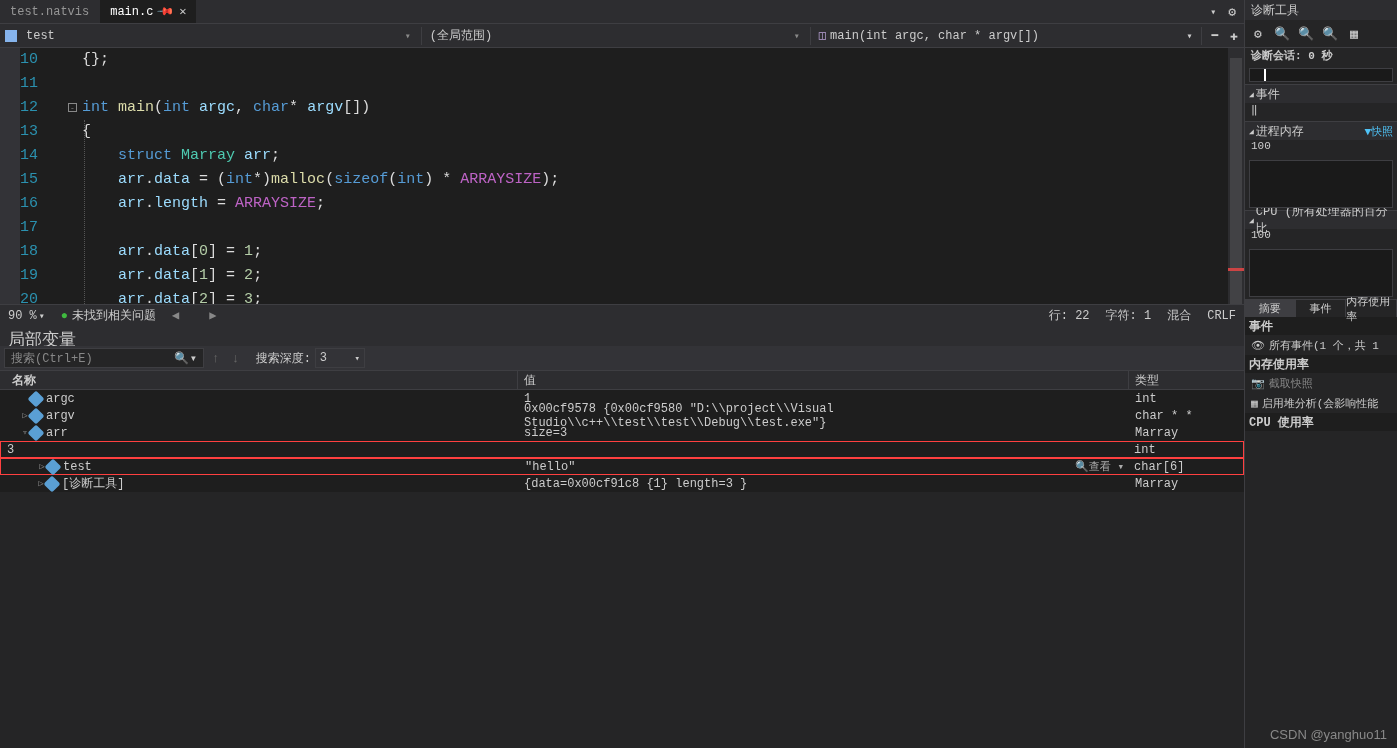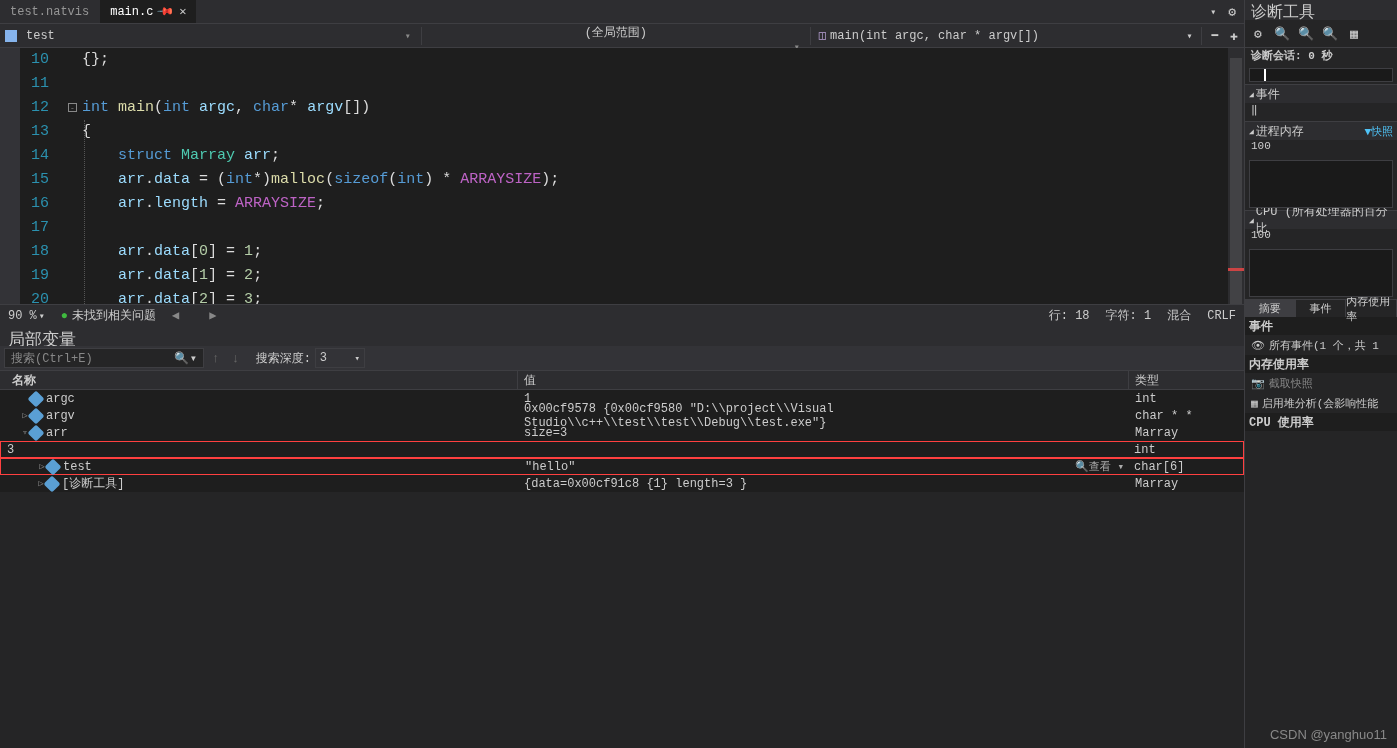--- a/index.html
+++ b/index.html
@@ -23,21 +23,21 @@
 .nav-seg span.arrow { margin: 0 2px 0 6px; color: #888; font-size: 10px; }
 .nav-sep-vert { width: 1px; height: 18px; background: #3e3e42; margin: 0 4px; }
 .nav-seg.scope { flex: 0 0 380px; }
 .nav-seg.func { color: #ccc; }
 .nav-btn { padding: 0 6px; color: #ccc; cursor: pointer; font-size: 11px; }
 .nav-plus-box { padding: 0 6px; color: #ccc; cursor: pointer; font-size: 13px; }
 
 
 .editor { flex: 1; background: #1e1e1e; display: flex; position: relative; overflow: hidden; }
 .bp-gutter { width: 20px; background: #333337; position: relative; }
-.ln-gutter { width: 48px; background: #1e1e1e; text-align: center; padding-right: 8px; color: #2b91af; font-size: 15px; line-height: 24px; padding-top: 0; }
+.ln-gutter { width: 48px; background: #1e1e1e; text-align: left; padding-right: 8px; color: #2b91af; font-size: 15px; line-height: 24px; padding-top: 0; }
 .ln { height: 24px; }
 .fold-gutter { width: 14px; background: #1e1e1e; position: relative; }
 .fold-box { position: absolute; left: 0; width: 9px; height: 9px; border: 1px solid #888; background: #1e1e1e; color: #888; font-size: 8px; display: flex; align-items: center; justify-content: center; cursor: pointer; }
 .code { flex: 1; font-size: 15px; line-height: 24px; position: relative; }
 .code-line { height: 24px; white-space: pre; }
 .kw { color: #569cd6; }
 .usertype { color: #4ec9b0; }
 .fn { color: #dcdcaa; }
 .num { color: #b5cea8; }
 .macro { color: #bd63c5; }
@@ -72,21 +72,21 @@
 .lr-name { width: 518px; display: flex; align-items: center; }
 .lr-value { flex: 1; color: #ccc; padding-left: 6px; display: flex; align-items: center; justify-content: space-between; }
 .lr-type { width: 115px; color: #ccc; padding-left: 6px; }
 .expand { width: 10px; color: #888; font-size: 9px; margin-left: 8px; display: inline-block; text-align: center; cursor: pointer; }
 .noexpand { width: 10px; margin-left: 8px; display: inline-block; }
 .var-icon { width: 12px; height: 12px; background: #5a9fd4; margin-right: 4px; display: inline-block; transform: rotate(45deg); border-radius: 2px; }
 .hl-box { border: 1.5px solid #ff4040; }
 .view-link { color: #aaa; font-size: 11px; display: flex; align-items: center; gap: 2px; margin-right: 4px; }
 
 
-.rp-title { height: 20px; background: #2d2d30; padding: 2px 6px; font-size: 16px; color: #ccc; }
+.rp-title { height: 20px; background: #2d2d30; padding: 2px 6px; font-size: 12px; color: #ccc; }
 .rp-toolbar { height: 28px; display: flex; align-items: center; gap: 6px; padding: 0 4px; border-bottom: 1px solid #3e3e42; }
 .rp-tbtn { width: 18px; height: 18px; display: flex; align-items: center; justify-content: center; color: #ccc; cursor: pointer; font-size: 13px; }
 .rp-section { border-top: 1px solid #3e3e42; }
 .rp-section-h { height: 18px; display: flex; align-items: center; padding: 0 4px; font-size: 12px; color: #ccc; background: #2d2d30; }
 .rp-tri { font-size: 8px; margin-right: 2px; color: #ccc; }
 .rp-val-row { height: 18px; padding: 0 6px; font-size: 11px; color: #ccc; }
 .rp-graph { height: 48px; background: #1a1a1a; border: 1px solid #3e3e42; margin: 2px 4px; position: relative; }
 .rp-tabs { display: flex; height: 18px; background: #252526; border-top: 1px solid #3e3e42; }
 .rp-tab { flex: 1; font-size: 11px; border-right: 1px solid #3e3e42; display: flex; align-items: center; justify-content: center; cursor: pointer; }
 .rp-tab.active { background: #3e3e42; }
@@ -114,21 +114,21 @@
     <div class="tab-gear">⚙</div>
   </div>
 
   <div class="nav-bar">
     <span class="nav-cube"></span>
     <div class="nav-seg">
         <span>test</span>
         <span class="arrow" style="margin-left:auto;padding-left:350px;">▾</span>
       </div>
     <div class="nav-sep-vert"></div>
-    <div class="nav-seg scope" style="justify-content:space-between;flex-direction:column;">
+    <div class="nav-seg scope" style="justify-content:flex-end;">
         <span></span>
         <span>(全局范围)</span>
         <span class="arrow" style="margin-left:auto;">▾</span>
       </div>
     <div class="nav-sep-vert"></div>
     <div class="nav-seg func">
       <span style="color:#b8a1d6;margin-right:4px;">◫</span>
       <span style="color:#ccc;">main</span>
         <span style="color:#ccc;">(int argc, char * argv[])</span>
     </div>
@@ -186,21 +186,21 @@
       </div>
     <div class="status-seg">
         <span class="status-ok">●</span>
         <span>未找到相关问题</span>
       </div>
     <div class="status-seg" style="color:#888;">
         <span style="margin-right:30px;">◀</span>
         <span>▶</span>
       </div>
     <div class="status-spacer"></div>
-    <div class="status-seg">行: 18</div>
+    <div class="status-seg">行: 22</div>
     <div class="status-seg">字符: 1</div>
     <div class="status-seg">混合</div>
     <div class="status-seg">CRLF</div>
   </div>
 
   <div class="locals-title">局部变量</div>
   <div class="locals-search">
     <div class="search-box">
       <span style="color:#888;">搜索(Ctrl+E)</span>
       <span class="search-icon">🔍▾</span>

